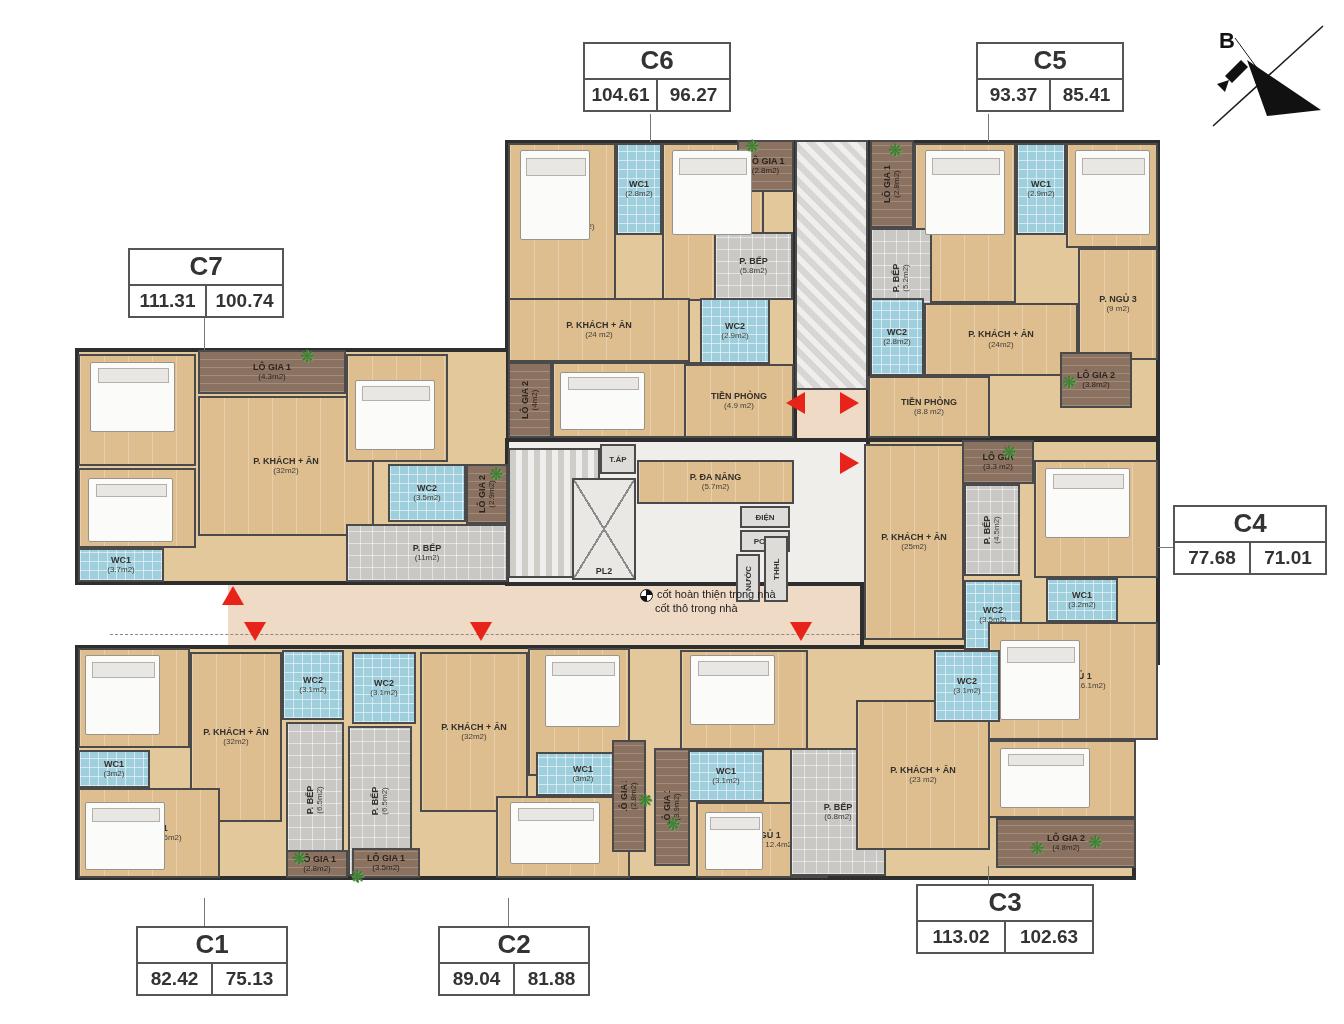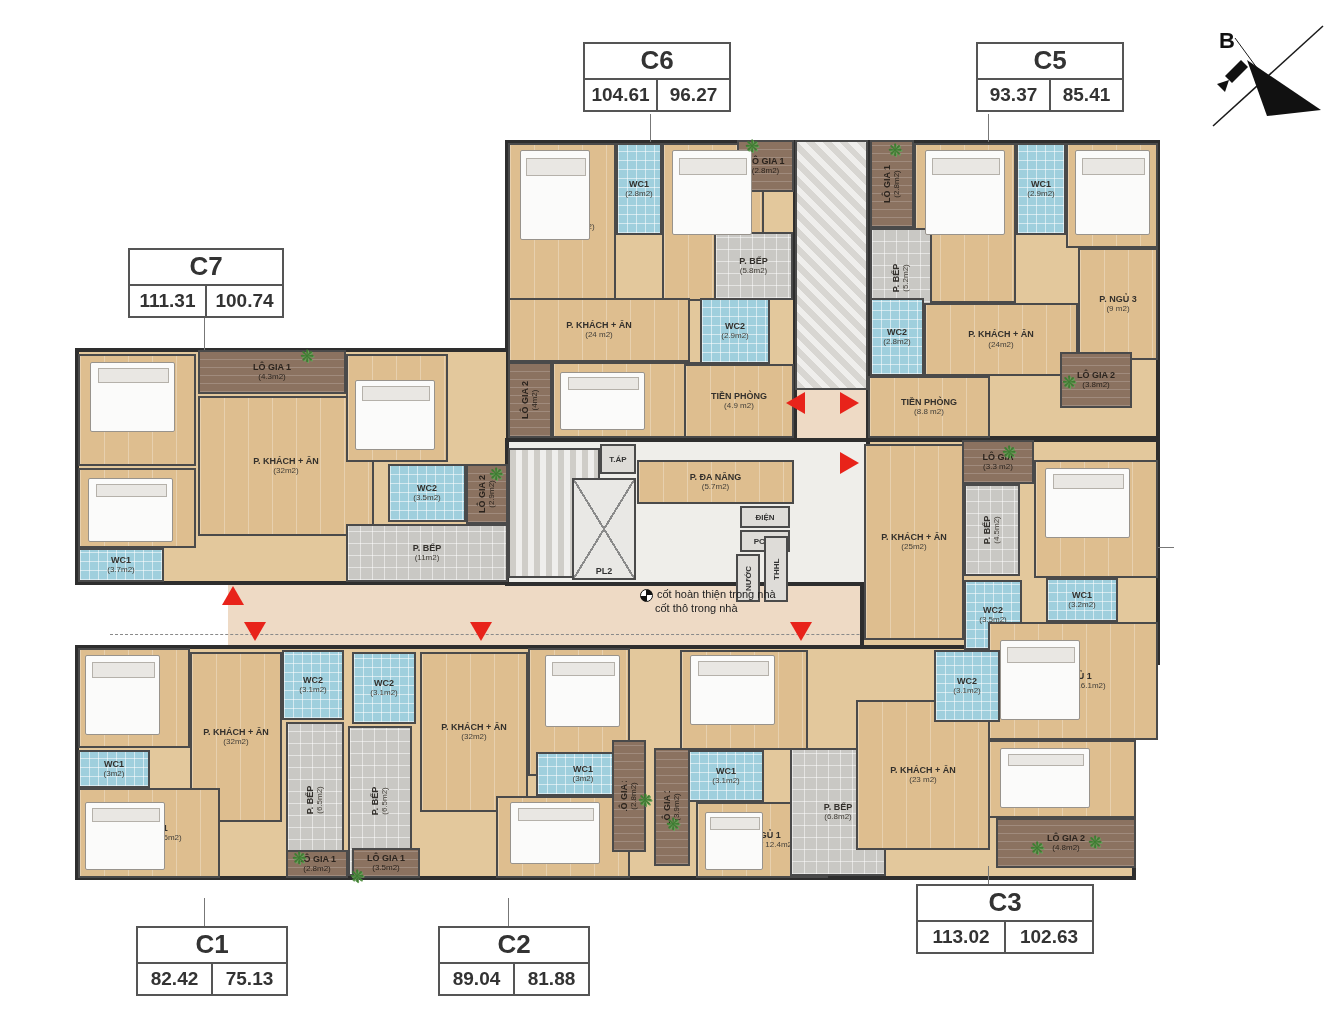--- a/index.html
+++ b/index.html
@@ -94,20 +94,27 @@
         <span>85.41</span>
       </div>
   </div>
   <div class="ubox" style="left:128px;top:248px;width:152px;">
     <div class="ubox-id">C7</div>
     <div class="ubox-areas">
         <span>111.31</span>
         <span>100.74</span>
       </div>
   </div>
+  <div class="ubox" style="left:1173px;top:505px;width:150px;">
+    <div class="ubox-id">C4</div>
+    <div class="ubox-areas">
+        <span>77.68</span>
+        <span>71.01</span>
+      </div>
+  </div>
   <div class="ubox" style="left:916px;top:884px;width:174px;">
     <div class="ubox-id">C3</div>
     <div class="ubox-areas">
         <span>113.02</span>
         <span>102.63</span>
       </div>
   </div>
   <div class="ubox" style="left:136px;top:926px;width:148px;">
     <div class="ubox-id">C1</div>
     <div class="ubox-areas">

